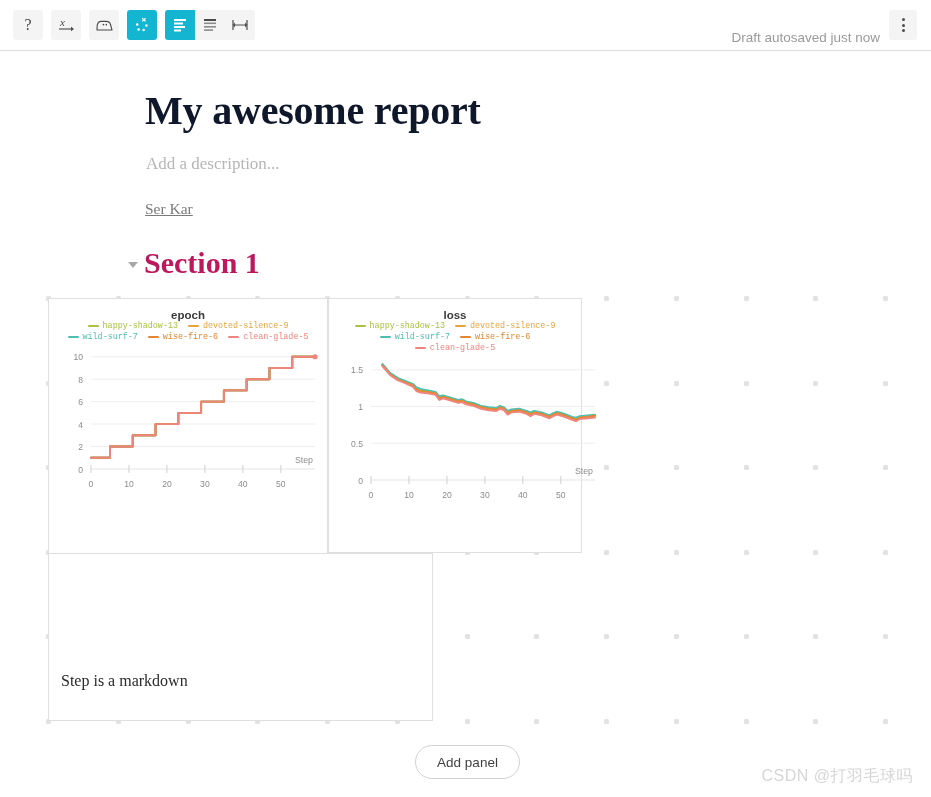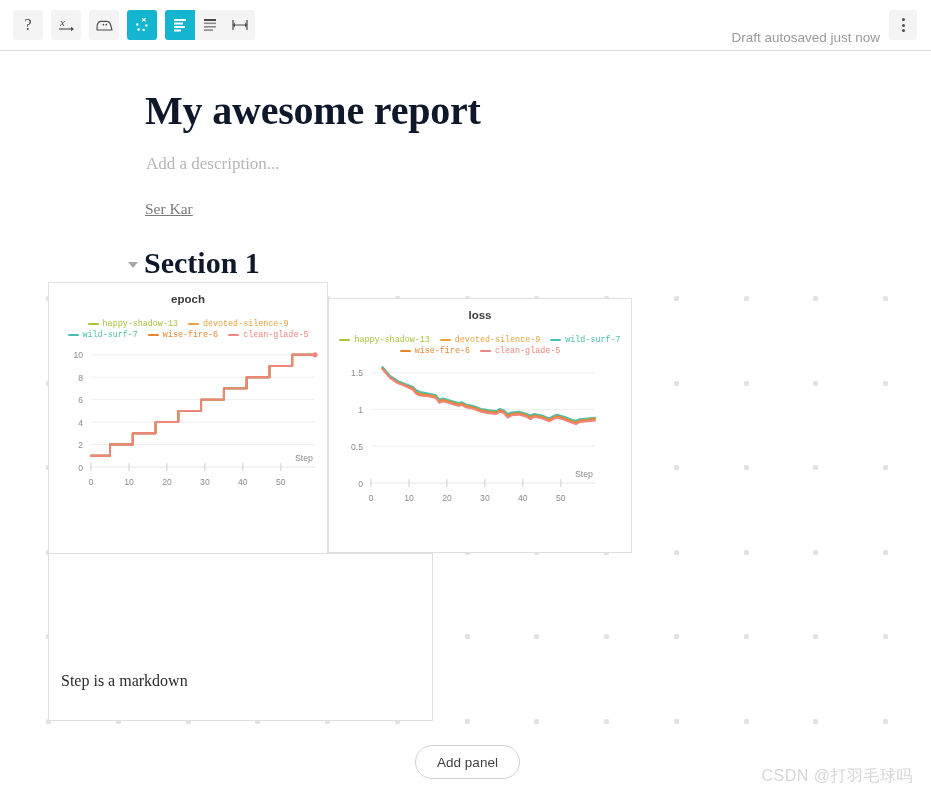--- a/index.html
+++ b/index.html
@@ -152,21 +152,21 @@
     border-right: 5px solid transparent;
     border-top: 6px solid #a8a8a8;
     cursor: pointer;
     position: relative;
     top: 2px;
   }
   .section-title {
     font-family: "Liberation Serif", serif;
     font-size: 30px;
     font-weight: 700;
-    color: #0f172a;
+    color: #be185d;
   }
 
   
   .grid-canvas {
     position: absolute;
     left: 0; top: 290px;
     width: 931px;
     height: 445px;
   }
   .dot {
@@ -176,34 +176,34 @@
     background: #e2e2e2;
   }
 
   
   .panel {
     position: absolute;
     background: #ffffff;
     border: 1px solid #dfdfdf;
     box-sizing: border-box;
   }
-  #panel-epoch { left: 48px; top: 282px; width: 280px; height: 302px; }
-  #panel-loss  { left: 328px; top: 298px; width: 304px; height: 255px; }
+  #panel-epoch { left: 48px; top: 298px; width: 280px; height: 302px; }
+  #panel-loss  { left: 328px; top: 298px; width: 254px; height: 255px; }
   #panel-md    { left: 48px; top: 553px; width: 385px; height: 168px; }
 
   .panel-title {
     text-align: center;
     font-size: 11.5px;
     font-weight: 700;
     color: #3b3b3b;
     margin-top: 10px;
     font-family: "Liberation Sans", sans-serif;
   }
   .legend {
-    margin-top: 14px;
+    margin-top: 0;
     padding: 0 10px;
     display: flex;
     flex-wrap: wrap;
     justify-content: center;
     column-gap: 10px;
     row-gap: 1px;
     font-family: "Liberation Mono", monospace;
     font-size: 8.4px;
   }
   .legend-item {

